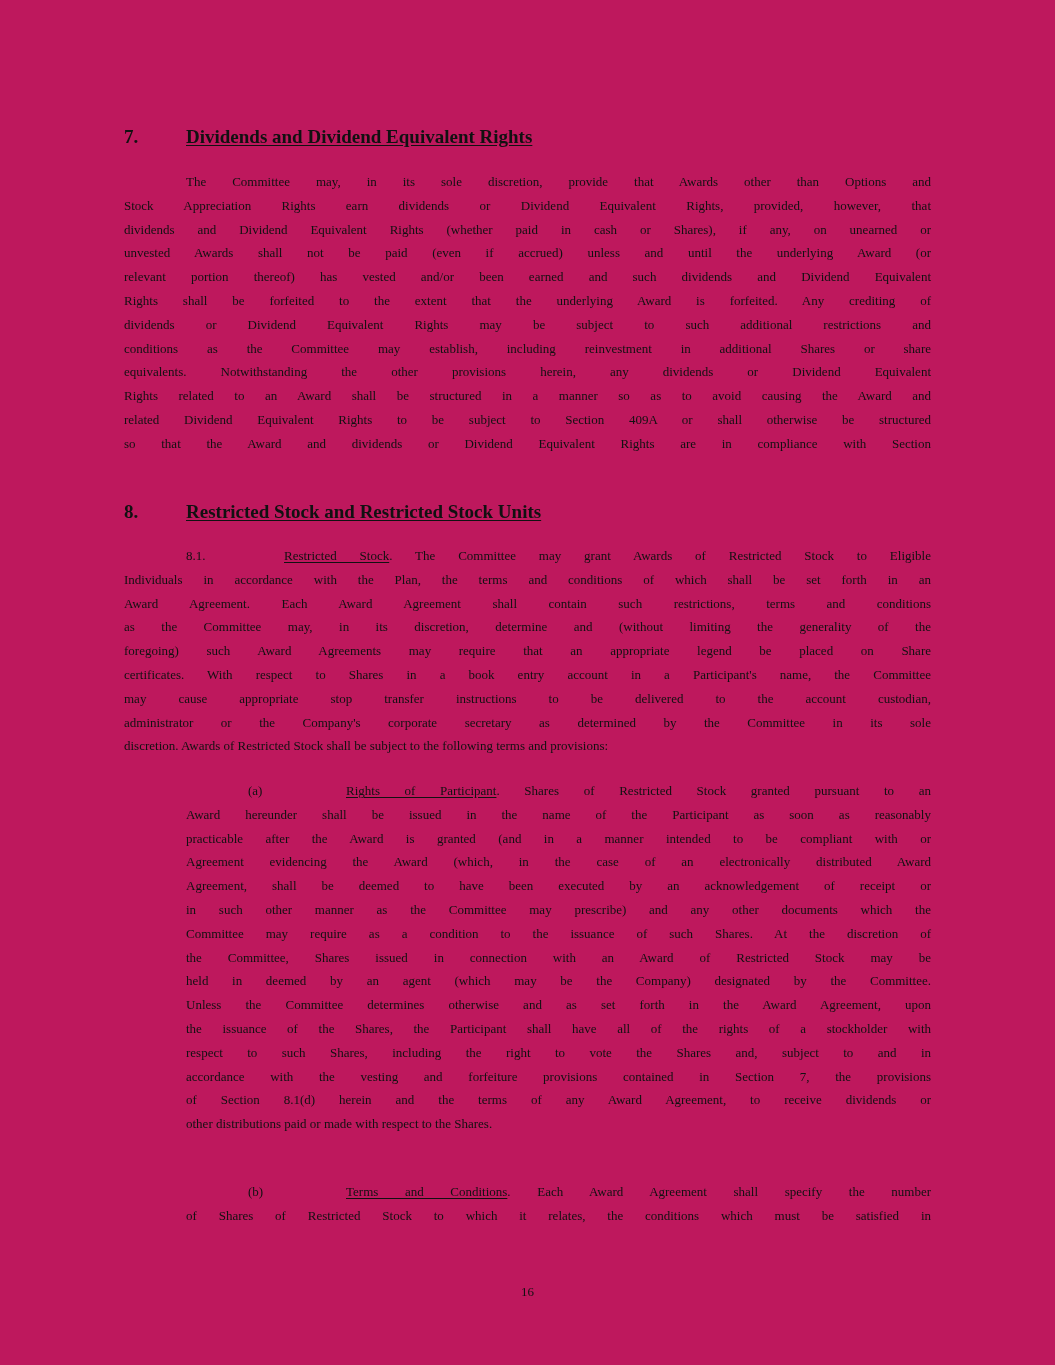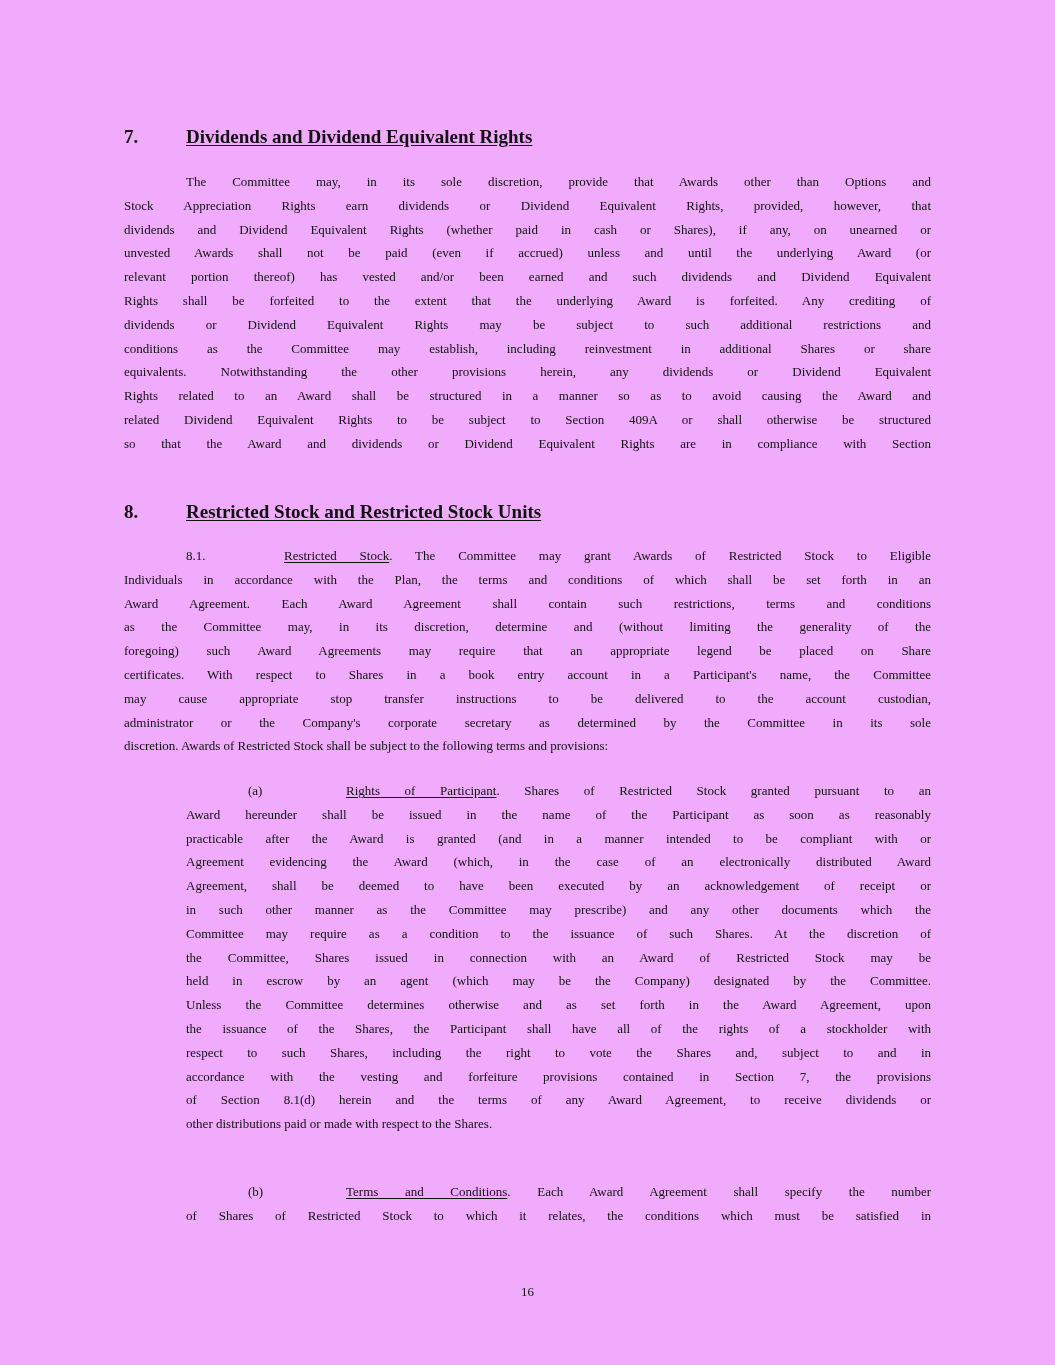--- a/index.html
+++ b/index.html
@@ -8,21 +8,21 @@
     height: 1365px;
     position: relative;
     overflow: hidden;
     font-family: "Liberation Serif", "DejaVu Serif", serif;
     color: #111111;
   }
   .page {
     position: absolute;
     left: 0; top: 0;
     width: 1055px; height: 1365px;
-    background: #f0abfc;
+    background: #be185d;
   }
   .heading {
     position: absolute;
     left: 124px;
     font-weight: bold;
     font-size: 19px;
     line-height: 24px;
     white-space: nowrap;
   }
   .heading .num { display: inline-block; width: 62px; }
@@ -93,21 +93,21 @@
 
   <div class="block" style="left:186px; top:779px; width:745px;">
     <span class="line" style="padding-left:62px;"><span style="display:inline-block; width:62px; text-align:left;">(a)</span><span class="u">Rights of Participant</span><span>.  Shares of Restricted Stock granted pursuant to an</span></span>
     <span class="line">Award hereunder shall be issued in the name of the Participant as soon as reasonably</span>
     <span class="line">practicable after the Award is granted (and in a manner intended to be compliant with or</span>
     <span class="line">Agreement evidencing the Award (which, in the case of an electronically distributed Award</span>
     <span class="line">Agreement, shall be deemed to have been executed by an acknowledgement of receipt or</span>
     <span class="line">in such other manner as the Committee may prescribe) and any other documents which the</span>
     <span class="line">Committee may require as a condition to the issuance of such Shares.  At the discretion of</span>
     <span class="line">the Committee, Shares issued in connection with an Award of Restricted Stock may be</span>
-    <span class="line">held in escrow by an agent (which may be the Company) designated by the Committee.</span>
+    <span class="line">held in deemed by an agent (which may be the Company) designated by the Committee.</span>
     <span class="line">Unless the Committee determines otherwise and as set forth in the Award Agreement, upon</span>
     <span class="line">the issuance of the Shares, the Participant shall have all of the rights of a stockholder with</span>
     <span class="line">respect to such Shares, including the right to vote the Shares and, subject to and in</span>
     <span class="line">accordance with the vesting and forfeiture provisions contained in Section 7, the provisions</span>
     <span class="line">of Section 8.1(d) herein and the terms of any Award Agreement, to receive dividends or</span>
     <span class="line last">other distributions paid or made with respect to the Shares.</span>
   </div>
 
   <div class="block" style="left:186px; top:1180px; width:745px;">
     <span class="line" style="padding-left:62px;"><span style="display:inline-block; width:62px; text-align:left;">(b)</span><span class="u">Terms and Conditions</span><span>.  Each Award Agreement shall specify the number</span></span>

